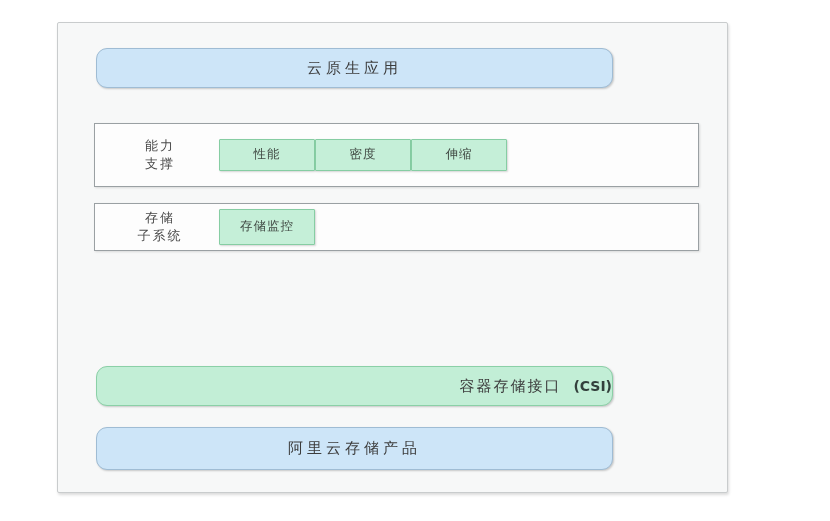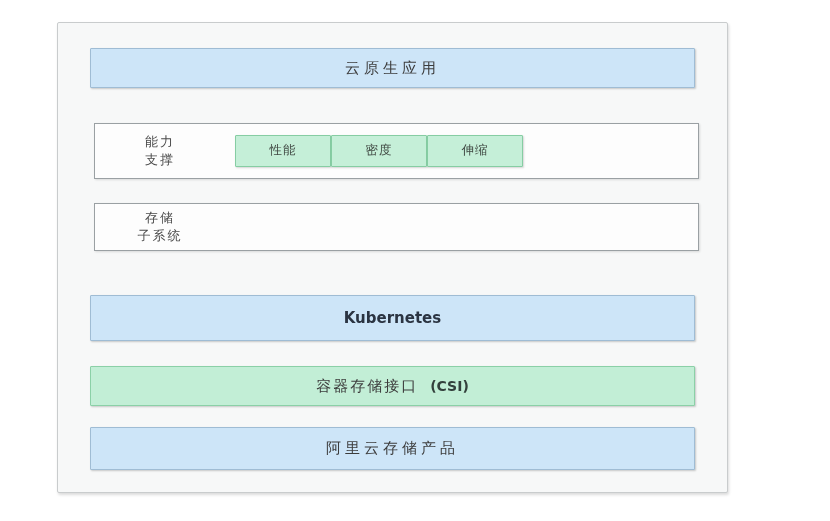--- a/index.html
+++ b/index.html
@@ -24,40 +24,40 @@
     width: 671px;
     height: 471px;
     background: #f7f8f8;
     border: 1px solid #c9cccd;
     border-radius: 2px;
     box-shadow: 1px 2px 3px rgba(0,0,0,0.14);
     box-sizing: border-box;
   }
   .bar {
     position: absolute;
-    left: 32px;
-    width: 605px;
+    left: 38px;
+    width: 517px;
     display: flex;
     align-items: center;
     justify-content: center;
     box-sizing: border-box;
     box-shadow: 1px 1px 2px rgba(0,0,0,0.20);
-    border-radius: 1px;
+    border-radius: 11px;
   }
   .bar.blue {
     background: #cde5f8;
     border: 1px solid #9fbcd4;
   }
   .bar.green {
     background: #c2eed6;
     border: 1px solid #8bd0a7;
   }
   .bar-top      { top: 25px;  height: 40px; }
   .bar-k8s      { top: 272px; height: 46px; }
-  .bar-csi      { top: 343px; height: 40px; }
+  .bar-csi      { top: 343px; height: 40px; justify-content: flex-end; }
   .bar-products { top: 404px; height: 43px; }
 
   .bar-text-zh {
     font-size: 15px;
     letter-spacing: 4px;
     color: #3c3c3c;
   }
   .bar-text-en-bold {
     font-family: "DejaVu Sans", "Liberation Sans", sans-serif;
     font-weight: 700;
@@ -81,21 +81,21 @@
     position: absolute;
     left: 36px;
     width: 605px;
     background: #fdfdfd;
     border: 1px solid #9aa0a3;
     box-sizing: border-box;
     display: flex;
     align-items: center;
     box-shadow: 1px 1px 2px rgba(0,0,0,0.12);
   }
-  .row-capability { top: 100px; height: 56px; gap: 16px; }
+  .row-capability { top: 100px; height: 64px; }
   .row-storage    { top: 180px; height: 48px; }
 
   .row-label {
     width: 86px;
     margin-left: 22px;
     text-align: center;
     font-size: 13px;
     line-height: 1.35;
     letter-spacing: 2px;
     color: #4a4a4a;
@@ -157,26 +157,26 @@
         </div>
       </div>
     </div>
 
     <div class="frame-row row-storage">
       <div class="row-label">
         <span>存储</span>
         <span>子系统</span>
       </div>
       <div class="row-chips">
+        <div class="chip">
+          <span>存储监控</span>
+        </div>
       </div>
     </div>
 
-    <div class="bar blue bar-k8s">
-      <span class="bar-text-en-bold">Kubernetes</span>
-    </div>
 
     <div class="bar green bar-csi">
       <span class="csi-zh">容器存储接口</span>
       <span class="csi-en">(CSI)</span>
     </div>
 
     <div class="bar blue bar-products">
       <span class="bar-text-zh">阿里云存储产品</span>
     </div>
 

